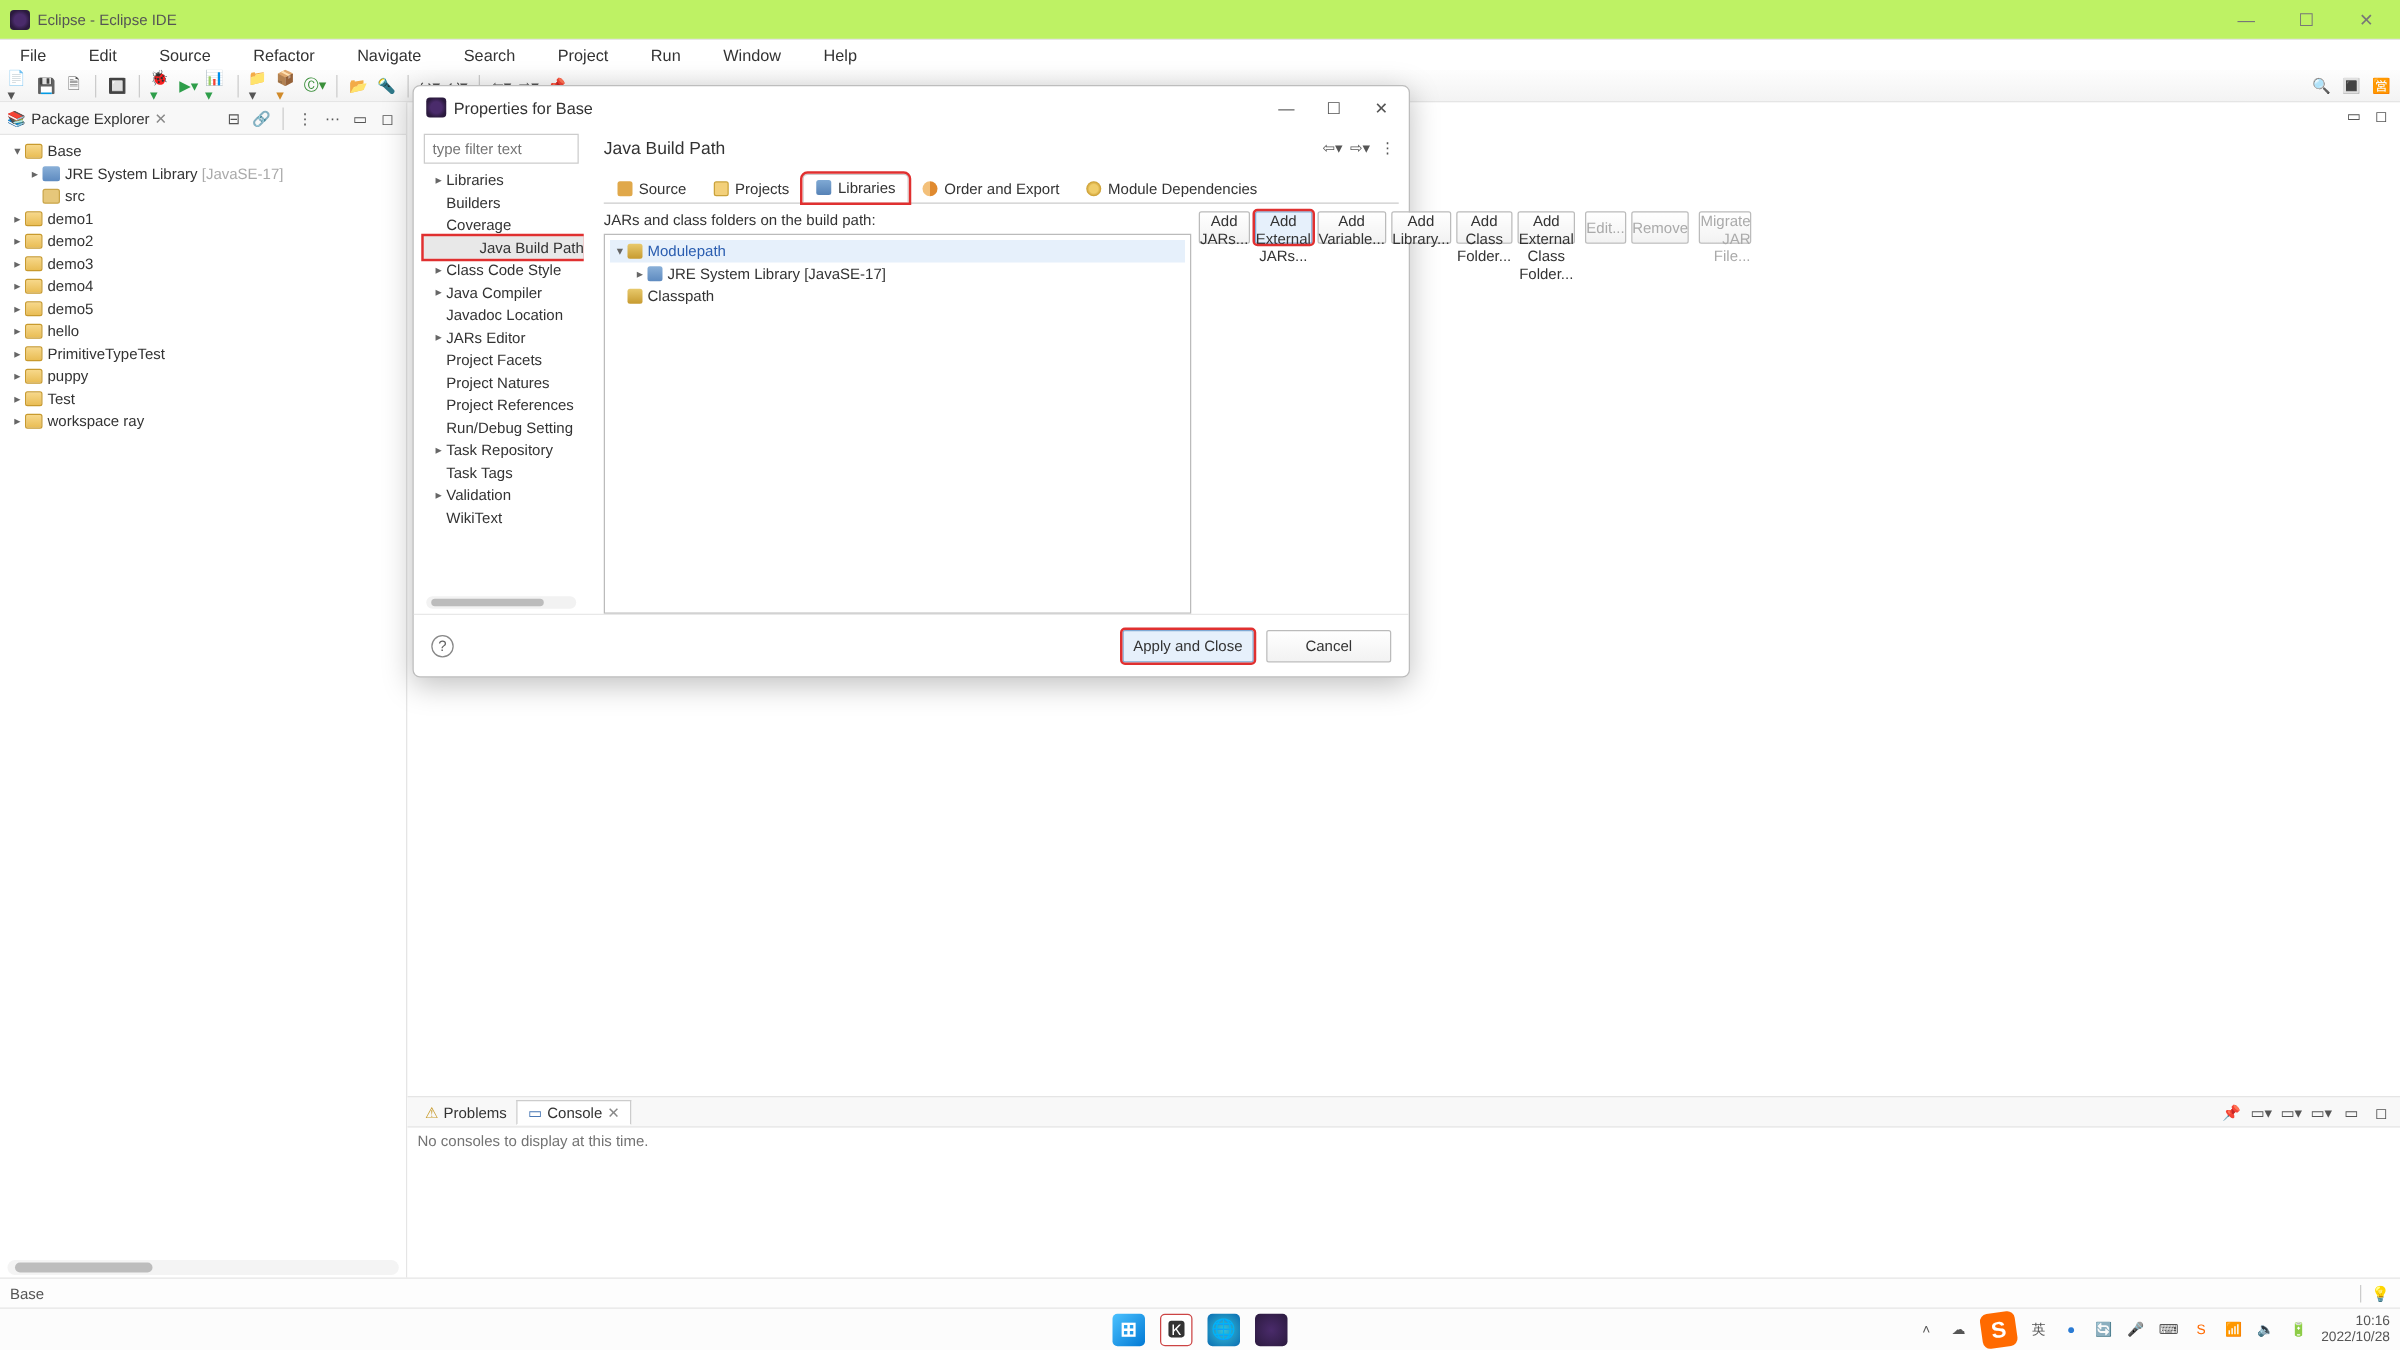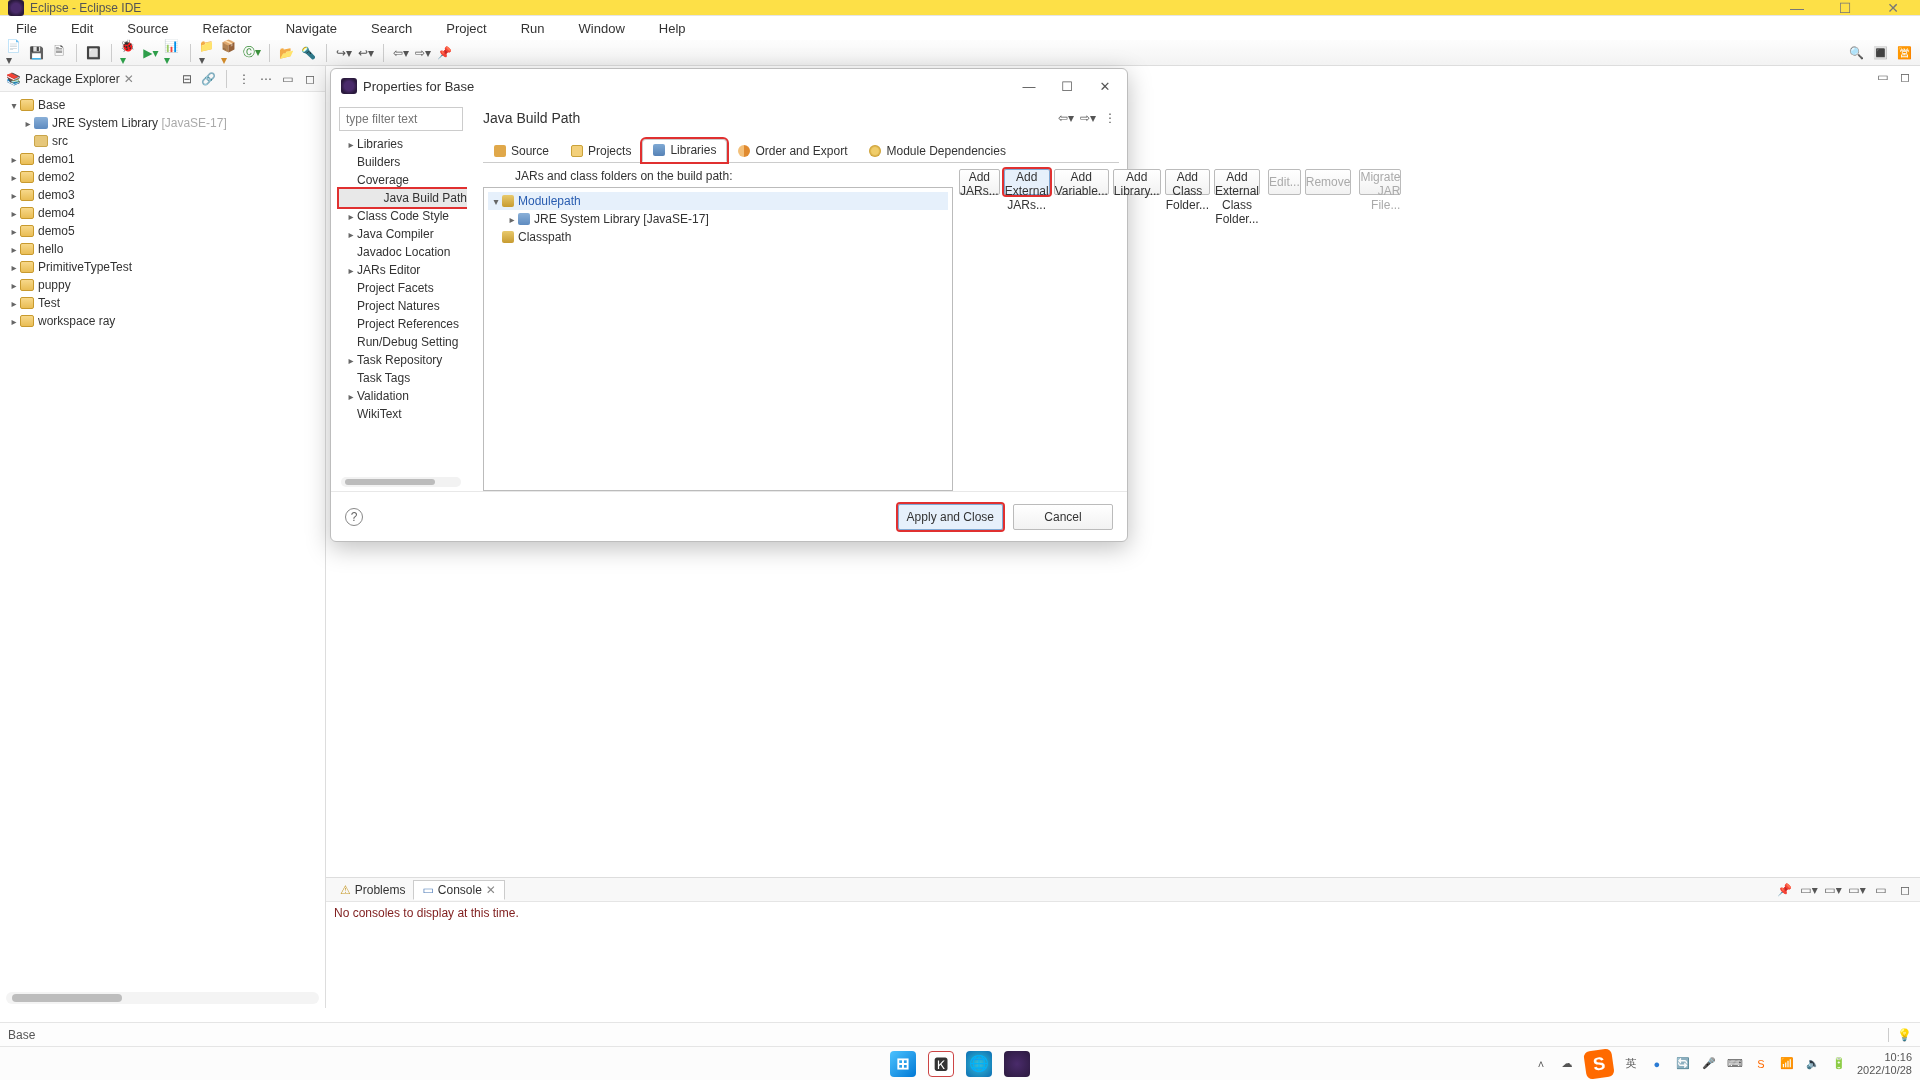--- a/index.html
+++ b/index.html
@@ -1,19 +1,19 @@
 <!DOCTYPE html>
 <html><head>
 <meta charset="utf-8">
 <style>
   * { box-sizing: border-box; margin: 0; padding: 0; font-family: "Segoe UI", Tahoma, sans-serif; }
   body { width: 1920px; height: 1080px; background: #fff; overflow: hidden; font-size: 13px; color: #333; position: relative; }
 
   
-  .titlebar { height: 16px; display: flex; align-items: center; padding: 0 8px; background: #fde047; border-bottom: 1px solid #e5e5e5; }
+  .titlebar { height: 32px; display: flex; align-items: center; padding: 0 8px; background: #bef264; border-bottom: 1px solid #e5e5e5; }
   .titlebar .app-icon { width: 16px; height: 16px; background: radial-gradient(circle,#4a2b6b 40%,#2b1a3e 70%); border-radius: 3px; margin-right: 6px; }
   .titlebar .title-text { color: #555; font-size: 12px; }
   .winbtns { margin-left: auto; display: flex; gap: 22px; padding-right: 6px; }
   .winbtn { width: 26px; text-align: center; color: #777; font-size: 14px; cursor: pointer; }
 
   
   .menubar { height: 24px; display: flex; align-items: center; padding: 0 8px; gap: 18px; background: #fff; }
   .menubar .menu-item { padding: 2px 8px; color: #333; font-size: 13px; cursor: pointer; }
 
   
@@ -44,21 +44,21 @@
   
   .editor-area { flex: 1; background: #fff; position: relative; }
   .editor-controls { position:absolute; top:2px; right:6px; display:flex; gap:4px; }
 
   
   .bottom-panel { height: 145px; border-top: 1px solid #ddd; background: #fff; display:flex; flex-direction:column;}
   .bpanel-tabs { height: 24px; display:flex; align-items:center; border-bottom:1px solid #e5e5e5; padding:0 6px; background:#f8f8f8;}
   .bpanel-tabs .tab { padding: 2px 8px; font-size: 12px; display:flex; align-items:center; gap:4px;}
   .bpanel-tabs .tab.console { background:#fff; border:1px solid #ccc; border-bottom:1px solid #fff;}
   .bpanel-tools { margin-left:auto; display:flex; gap:6px;}
-  .bpanel-body { flex:1; padding:4px 8px; font-size:12px; color:#7f1d1d;}
+  .bpanel-body { flex:1; padding:4px 8px; font-size:12px; color:#737373;}
 
   
   .statusbar { height: 24px; border-top: 1px solid #e5e5e5; display:flex; align-items:center; padding:0 8px; font-size:12px; color:#555; background:#fdfdfd;}
   .statusbar .right{ margin-left:auto; display:flex; gap:8px; align-items:center;}
   .separator-h { width:1px; height:14px; background:#ccc;}
 
   
   .dialog-overlay { position: absolute; left: 330px; top: 68px; width: 798px; height: 474px; background: #fff; border: 1px solid #bdbdbd; border-radius: 6px; box-shadow: 0 6px 24px rgba(0,0,0,0.25); display:flex; flex-direction:column;}
   .dialog-title { height: 34px; display:flex; align-items:center; padding: 0 10px; }
   .dialog-title .app-icon { width:16px; height:16px; background:radial-gradient(circle,#4a2b6b 40%,#2b1a3e 70%); border-radius:3px; margin-right:6px;}
@@ -83,21 +83,21 @@
   .ctab.active { background:#fff; border:1px solid #ccc; border-bottom:1px solid #fff; border-radius:4px 4px 0 0;}
   .ctab-icon { width:12px; height:12px; border-radius:2px;}
   .icon-source{background:#e0a84a;}
   .icon-projects{background:#f3d07a;border:1px solid #caa23a;}
   .icon-libraries{background:linear-gradient(#7fa9d4,#5682b6);}
   .icon-order{background:conic-gradient(#e08a2f 0 50%,#f3c07a 50% 100%);border-radius:6px;}
   .icon-module{background:radial-gradient(circle,#f0cd6a 40%,#c99b2e 70%);border-radius:6px;}
 
   .build-area { display:flex; flex:1; padding-top:6px; gap:6px;}
   .build-left { flex:1; display:flex; flex-direction:column;}
-  .build-label { font-size:12px; color:#333; padding-bottom:4px;margin-left:32px;}
+  .build-label { font-size:12px; color:#333; padding-bottom:4px;}
   .build-tree { flex:1; border:1px solid #bbb; background:#fff; padding:4px;}
   .bt-node { display:flex; align-items:center; height:18px; font-size:12px; color:#333; padding-left:2px;}
   .bt-sel { color:#2a5db0; background:#e6f0fb;}
   .bt-indent1{padding-left:18px;}
   .bt-icon{width:12px;height:12px;margin-right:4px;border-radius:2px;}
   .ic-modulepath{background:linear-gradient(#e8c96c,#c79b30);}
   .ic-jre{background:linear-gradient(#8ab0d8,#5e8bc0);}
   .ic-classpath{background:linear-gradient(#e8c96c,#c79b30);}
   .build-right { width:160px; display:flex; flex-direction:row; gap:4px;}
   .btn { height:26px; border:1px solid #bbb; background:linear-gradient(#fff,#f2f2f2); font-size:12px; color:#333; cursor:pointer; border-radius:2px;}

